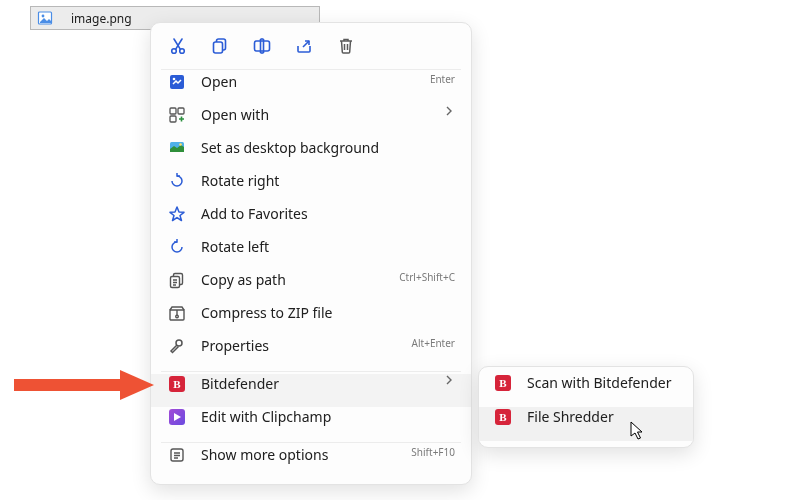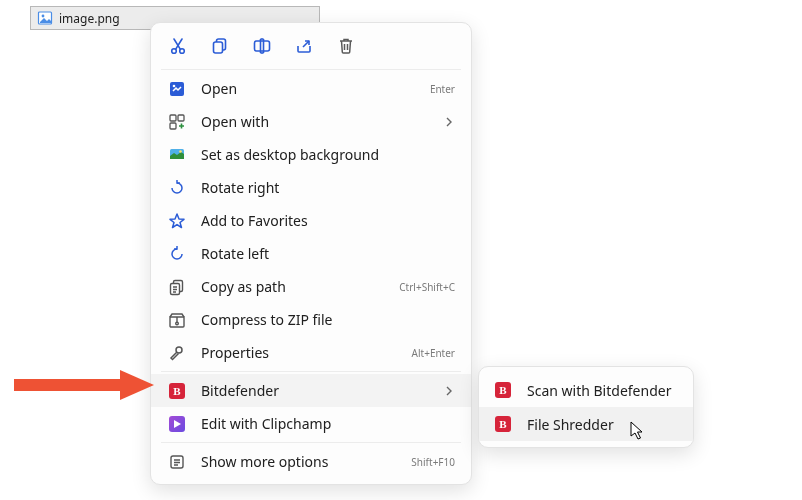--- a/index.html
+++ b/index.html
@@ -19,21 +19,21 @@
   .file-item {
     position: absolute;
     left: 30px;
     top: 6px;
     width: 290px;
     height: 24px;
     background: #ececec;
     border: 1px solid #b8b8b8;
     display: flex;
     align-items: center;
-    gap: 6px;
+    gap: 18px;
     padding: 0 6px;
     box-sizing: border-box;
   }
   .file-item .fi-icon {
     width: 16px; height: 16px;
     display: flex; align-items: center; justify-content: center;
   }
   .file-item .fi-label { font-size: 12px; color: #202020; }
 
   
@@ -61,21 +61,20 @@
   }
   .toolbar .tb-btn.gray { color: #5a5a5a; }
   .sep {
     height: 1px;
     background: #ececec;
     margin: 2px 10px;
   }
   .row {
     position: relative;
     display: flex;
-    align-items: center;
     height: 33px;
     padding: 0 16px;
   }
   .row .r-icon {
     width: 20px; height: 20px;
     display: flex; align-items: center; justify-content: center;
     margin-right: 14px;
     flex-shrink: 0;
   }
   .row .r-label { flex: 1 1 auto; color: #202020; }

